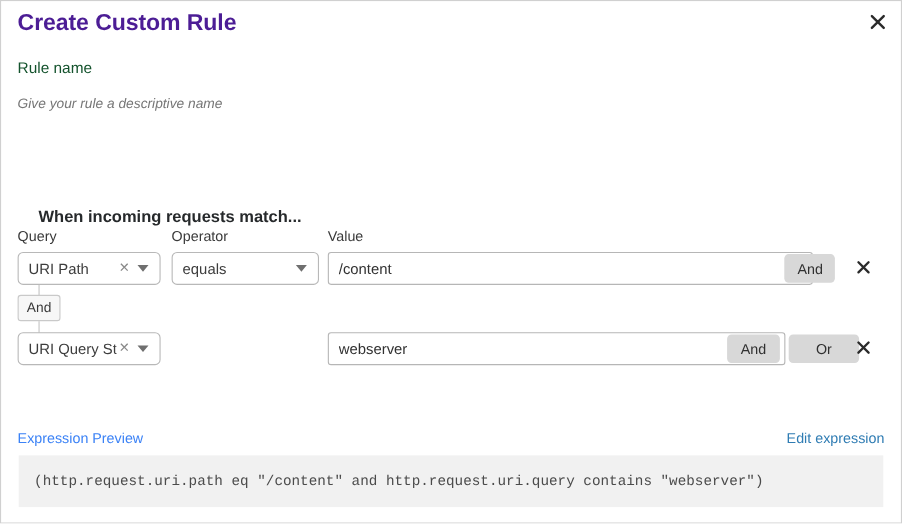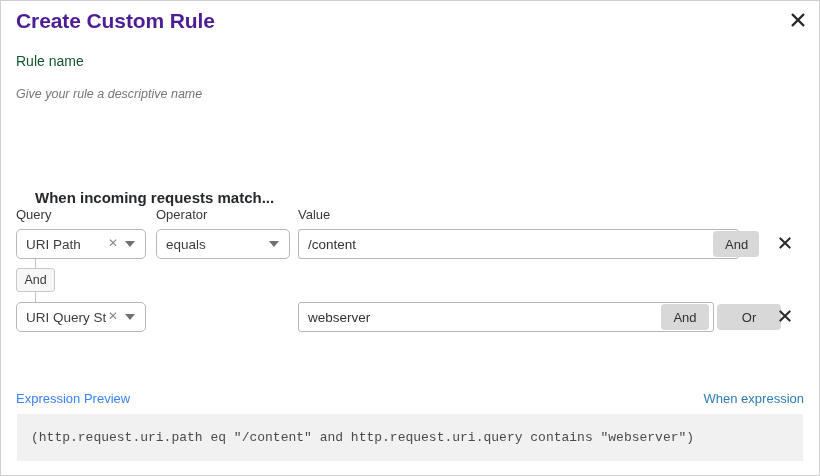--- a/index.html
+++ b/index.html
@@ -306,18 +306,18 @@
     <button class="logic-btn" id="and-btn-2">And</button>
     <button class="logic-btn" id="or-btn-2">Or</button>
     <button class="row-remove" id="remove-row-2">
       <svg width="12" height="12" viewBox="0 0 12 12" aria-hidden="true">
         <path d="M1.4 1.4 L10.6 10.6 M10.6 1.4 L1.4 10.6" stroke="#2b2b2b" stroke-width="2.1" stroke-linecap="round"></path>
       </svg>
     </button>
   </div>
 
   <div id="expr-preview-label">Expression Preview</div>
-  <a id="edit-expression-link">When expression</a>
+  <a id="edit-expression-link">Edit expression</a>
   <div id="expr-preview-box">
     <span id="expr-preview-text">(http.request.uri.path eq "/content" and http.request.uri.query contains "webserver")</span>
   </div>
 
 </div>
 
 </body></html>

